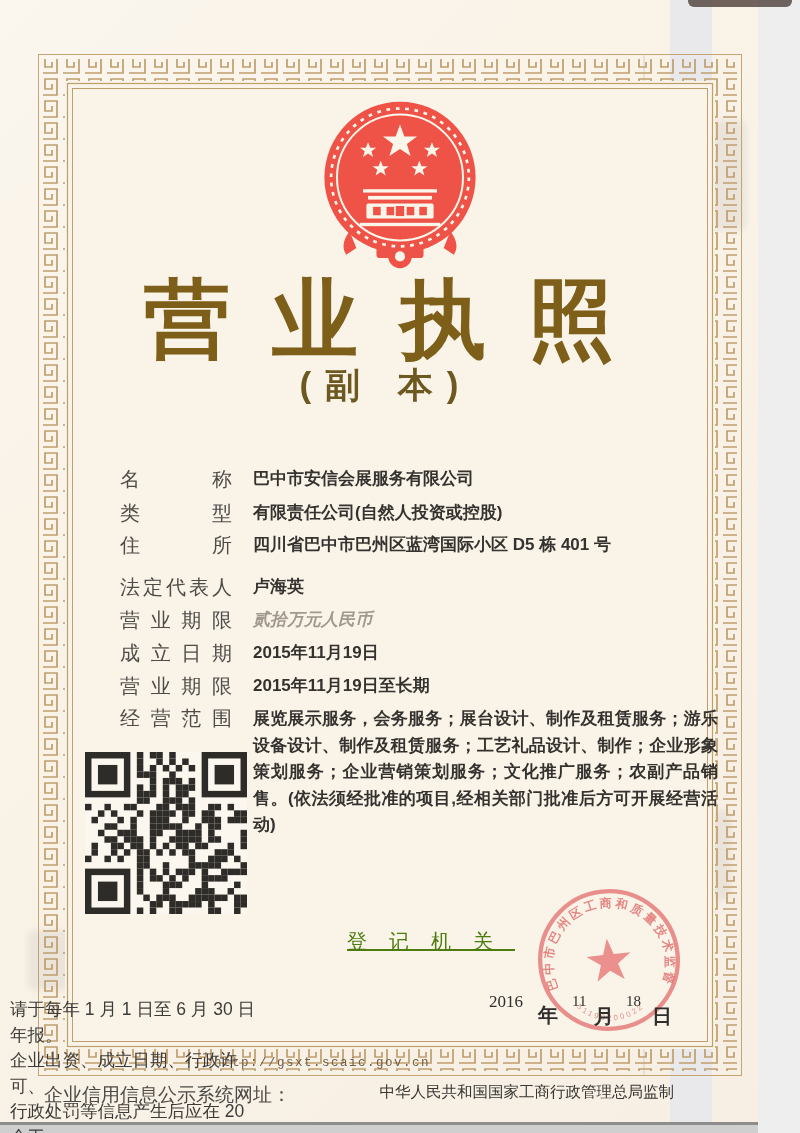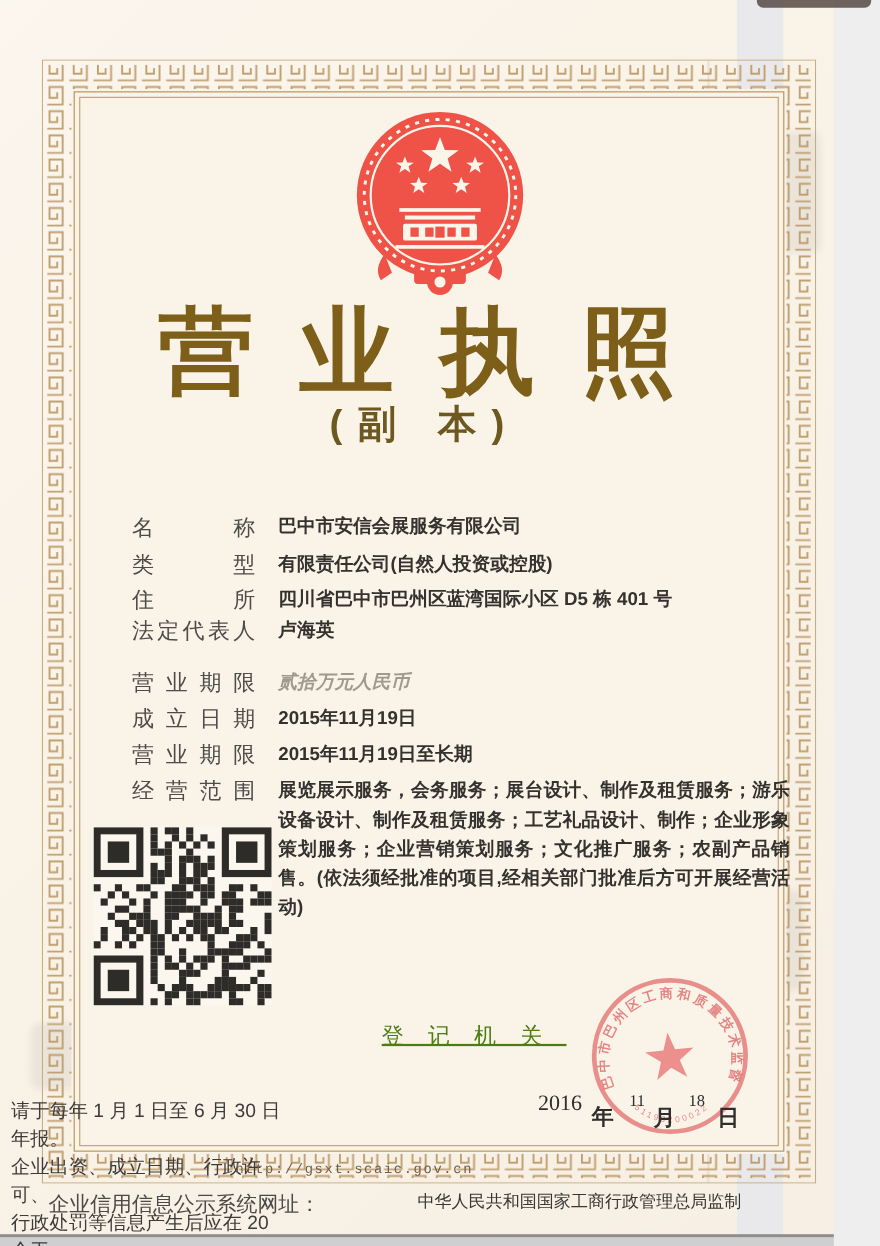--- a/index.html
+++ b/index.html
@@ -139,21 +139,21 @@
       <span class="fvalue">巴中市安信会展服务有限公司</span>
     </div>
     <div class="frow" style="top:36px;">
       <span class="flabel">类型</span>
       <span class="fvalue">有限责任公司(自然人投资或控股)</span>
     </div>
     <div class="frow" style="top:68px;">
       <span class="flabel">住所</span>
       <span class="fvalue">四川省巴中市巴州区蓝湾国际小区 D5 栋 401 号</span>
     </div>
-    <div class="frow" style="top:96px;">
+    <div class="frow" style="top:110px;">
       <span class="flabel">法定代表人</span>
       <span class="fvalue">卢海英</span>
     </div>
     <div class="frow" style="top:143px;">
       <span class="flabel">营业期限</span>
       <span class="fvalue faded">贰拾万元人民币</span>
     </div>
     <div class="frow" style="top:176px;">
       <span class="flabel">成立日期</span>
       <span class="fvalue">2015年11月19日</span>
@@ -415,21 +415,21 @@
     <circle cx="100" cy="100" r="80" fill="none" stroke="#e06060" stroke-width="5" opacity=".8"></circle>
     <path d="M100,75 L106.2,93.5 L125.7,93.7 L110,105.2 L115.9,123.8 L100,112.5 L84.1,123.8 L90,105.2 L74.3,93.7 L93.8,93.5 Z" fill="#e66a6a" opacity=".85"></path>
     <text fill="#dd5c5c" font-size="14" font-weight="bold" letter-spacing="3.5" opacity=".85">
       <textPath href="#ring-top" startOffset="2%">巴中市巴州区工商和质量技术监督管理局</textPath>
     </text>
     <text fill="#dd5c5c" font-size="9" letter-spacing="3" opacity=".8">
       <textPath href="#ring-bottom" startOffset="12%">51190200022</textPath>
     </text>
   </svg>
 
-  <span class="date-part d-serif" style="left:489px;top:992px;font-size:20px;">2016</span>
+  <span class="date-part d-serif" style="left:489px;top:992px;font-size:17px;">2016</span>
   <span class="date-part" style="left:538px;top:1002px;font-size:20px;font-weight:bold;">年</span>
   <span class="date-part d-serif" style="left:572px;top:993px;font-size:15px;">11</span>
   <span class="date-part" style="left:594px;top:1003px;font-size:20px;font-weight:bold;">月</span>
   <span class="date-part d-serif" style="left:626px;top:993px;font-size:15px;">18</span>
   <span class="date-part" style="left:652px;top:1003px;font-size:20px;font-weight:bold;">日</span>
 
   <div class="notice">
     <div>请于每年 1 月 1 日至 6 月 30 日年报。</div>
     <div>企业出资、成立日期、行政许可、</div>
     <div>行政处罚等信息产生后应在 20 个工</div>

